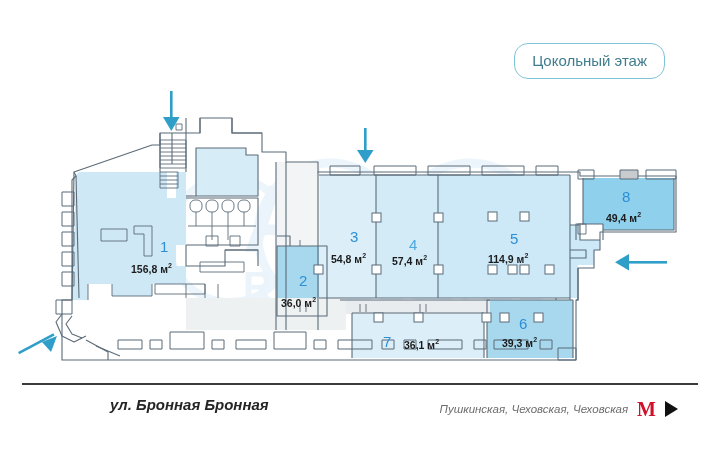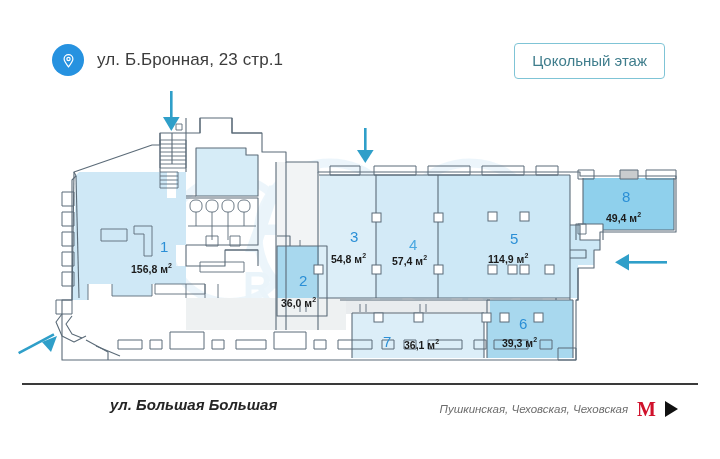--- a/index.html
+++ b/index.html
@@ -41,21 +41,21 @@
   #addr-text {
     font-size: 17px;
     color: #3c3c3c;
     letter-spacing: 0.1px;
     white-space: nowrap;
   }
   #floor-badge {
     position: absolute;
     right: 55px; top: 43px;
     border: 1px solid #7fc4d6;
-    border-radius: 4px;
+    border-radius: 14px;
     padding: 8px 17px 9px 17px;
     font-size: 15px;
     color: #3f7d8c;
     background: #ffffff;
     white-space: nowrap;
   }
 
   
   #plan-wrap {
     position: absolute;
@@ -388,33 +388,24 @@
   <span class="room-area" style="left:502px;top:336px;">39,3 м<sup>2</sup></span>
 
   <span class="room-num" style="left:383px;top:333px;">7</span>
   <span class="room-area" style="left:404px;top:338px;">36,1 м<sup>2</sup></span>
 
   <span class="room-num" style="left:622px;top:188px;">8</span>
   <span class="room-area" style="left:606px;top:211px;">49,4 м<sup>2</sup></span>
 </div>
 
 <div id="header">
-  <div id="addr-block">
-    <div id="pin-badge">
-      <svg width="17" height="17" viewBox="0 0 24 24" fill="none" stroke="#ffffff" stroke-width="1.7">
-        <path d="M12 21c4-5.2 6.2-8.4 6.2-11.1A6.2 6.2 0 0 0 5.8 9.9C5.8 12.6 8 15.8 12 21z"></path>
-        <circle cx="12" cy="9.8" r="2.3"></circle>
-      </svg>
-    </div>
-    <div id="addr-text">ул. Б.Бронная, 23 стр.1</div>
-  </div>
   <div id="floor-badge">Цокольный этаж</div>
 </div>
 
 <div id="footer">
   <div id="footer-rule"></div>
-  <div id="street-name">ул. Большая Большая</div>
+  <div id="street-name">ул. Бронная Бронная</div>
   <div id="metro-block">
     <span id="metro-stations">Пушкинская, Чеховская, Чеховская</span>
     <span id="metro-m">M</span>
     <span id="metro-arrow"></span>
   </div>
 </div>
 
 </body></html>

